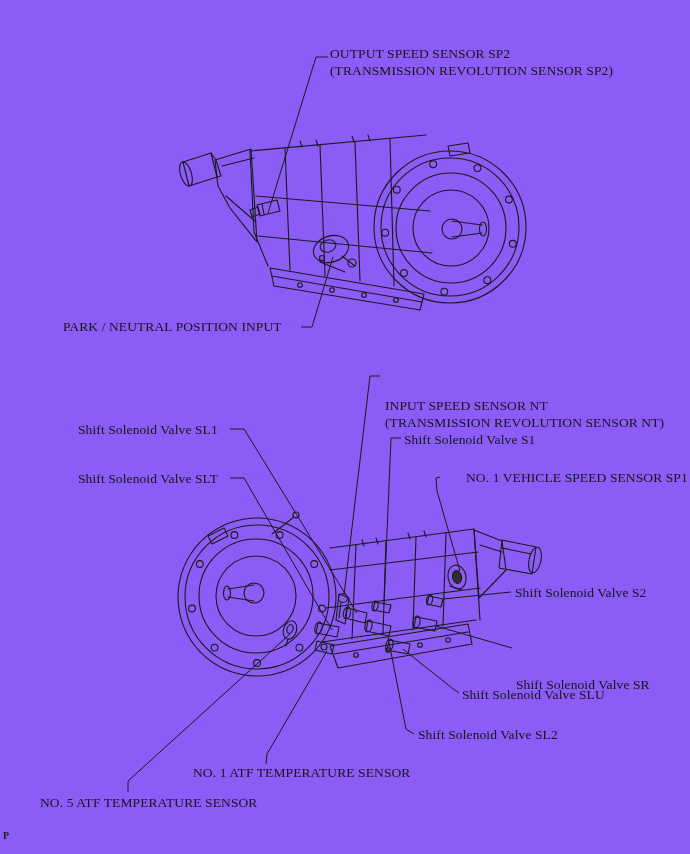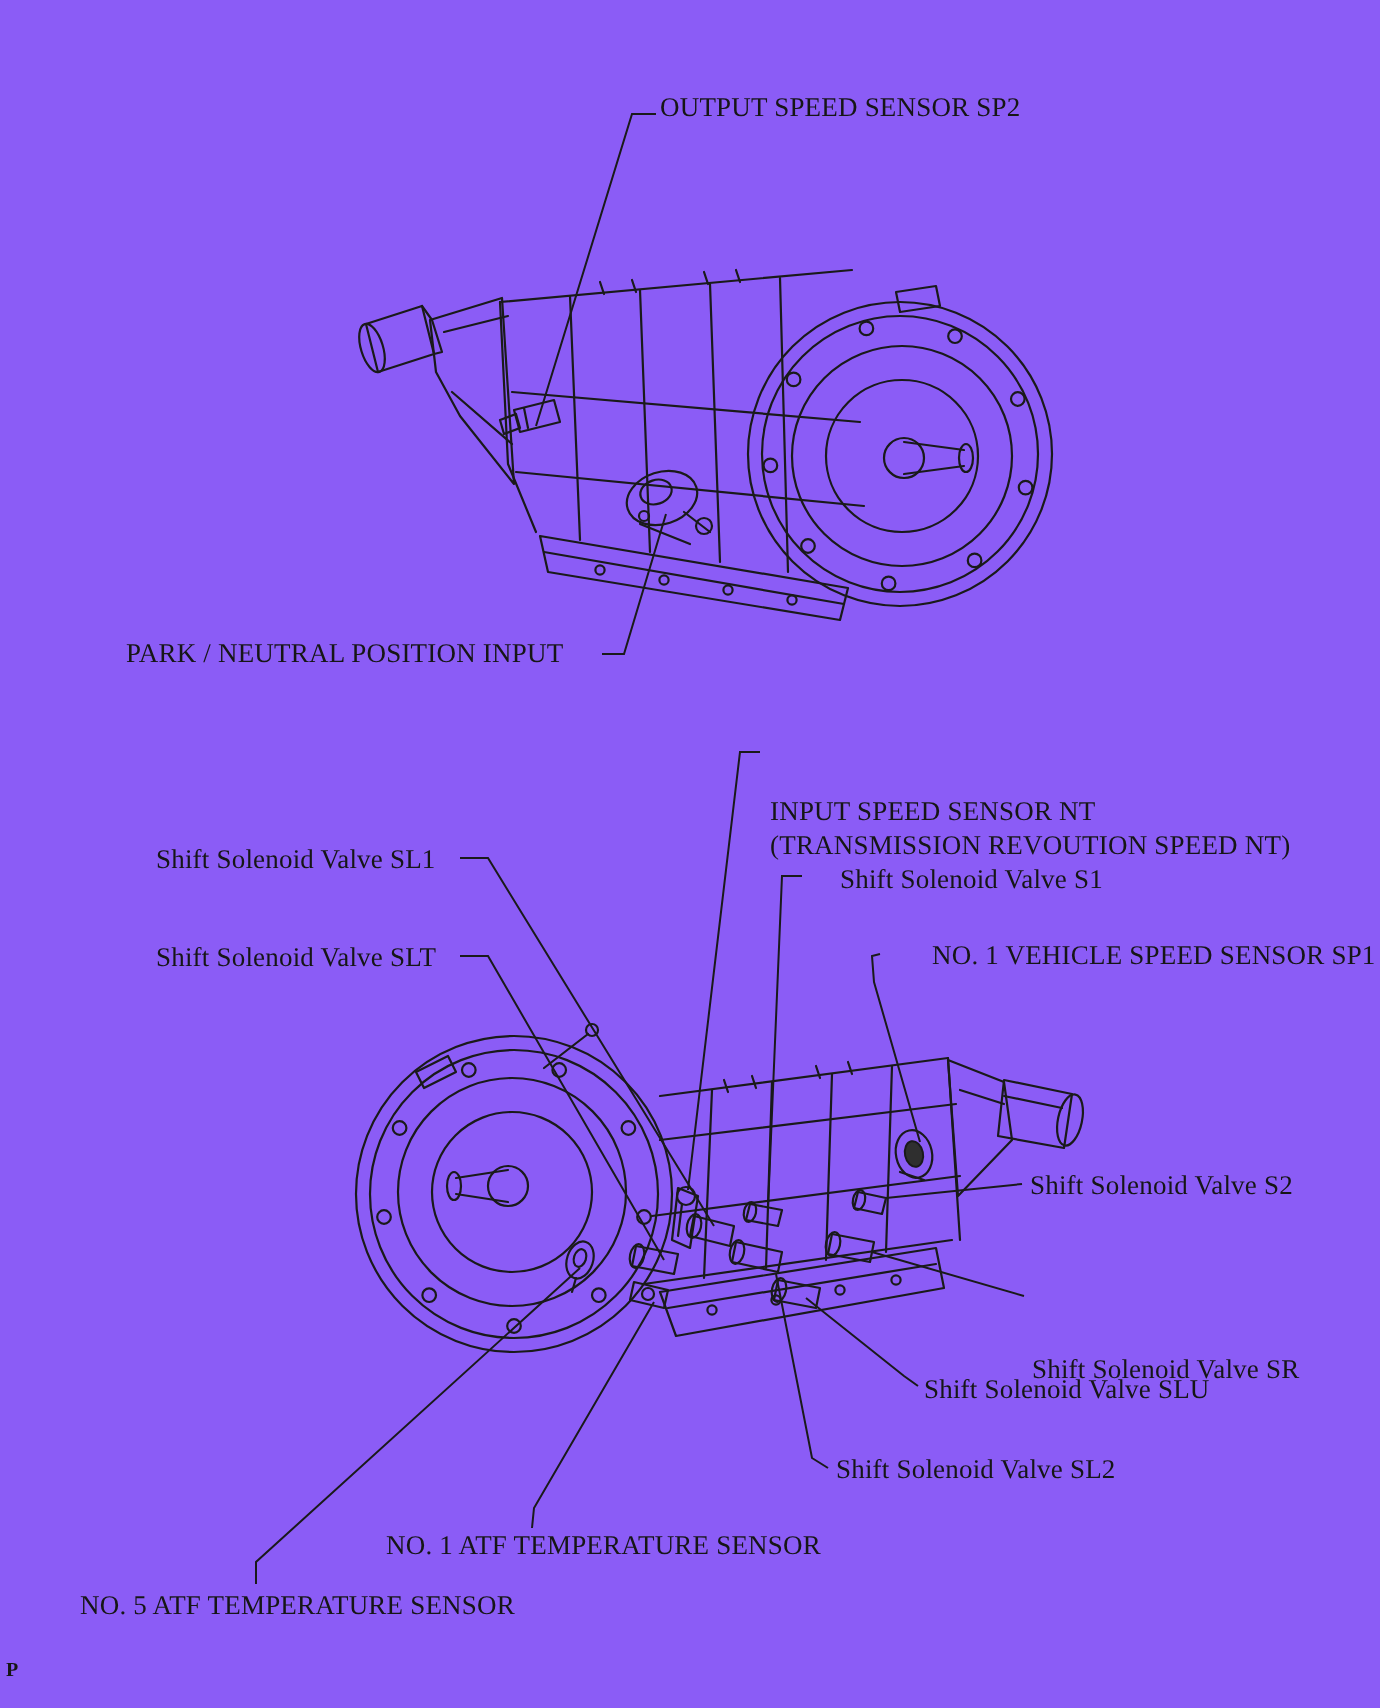--- a/index.html
+++ b/index.html
@@ -217,34 +217,35 @@
       <polyline class="ln" points="512,648 436,626"></polyline>
       <polyline class="ln" points="459,693 452,688 403,649"></polyline>
       <polyline class="ln" points="414,734 406,729 388,637"></polyline>
       <polyline class="ln" points="266,764 267,754 327,651"></polyline>
       <polyline class="ln" points="128,792 128,781 290,634"></polyline>
     </g>
   </svg>
 
   <div class="callout" style="left:330px;top:45px;">
     <div>OUTPUT SPEED SENSOR SP2</div>
+    <div>(TRANSMISSION REVOLUTION SENSOR SP2)</div>
   </div>
 
   <div class="callout" style="left:63px;top:318px;">PARK / NEUTRAL POSITION INPUT</div>
 
   <div class="callout" style="left:385px;top:366px;margin-top:31px;">
     <div>INPUT SPEED SENSOR NT</div>
-    <div>(TRANSMISSION REVOUTION SPEED NT)</div>
+    <div>(TRANSMISSION REVOLUTION SENSOR NT)</div>
   </div>
 
   <div class="callout" style="left:78px;top:421px;">Shift Solenoid Valve SL1</div>
 
   <div class="callout" style="left:78px;top:470px;">Shift Solenoid Valve SLT</div>
 
-  <div class="callout" style="left:420px;top:431px;">Shift Solenoid Valve S1</div>
+  <div class="callout" style="left:404px;top:431px;">Shift Solenoid Valve S1</div>
 
   <div class="callout" style="left:444px;top:469px;margin-left:22px;">NO. 1 VEHICLE SPEED SENSOR SP1</div>
 
   <div class="callout" style="left:515px;top:584px;">Shift Solenoid Valve S2</div>
 
   <div class="callout" style="left:516px;top:640px;margin-top:36px;">Shift Solenoid Valve SR</div>
 
   <div class="callout" style="left:462px;top:686px;">Shift Solenoid Valve SLU</div>
 
   <div class="callout" style="left:418px;top:726px;">Shift Solenoid Valve SL2</div>

